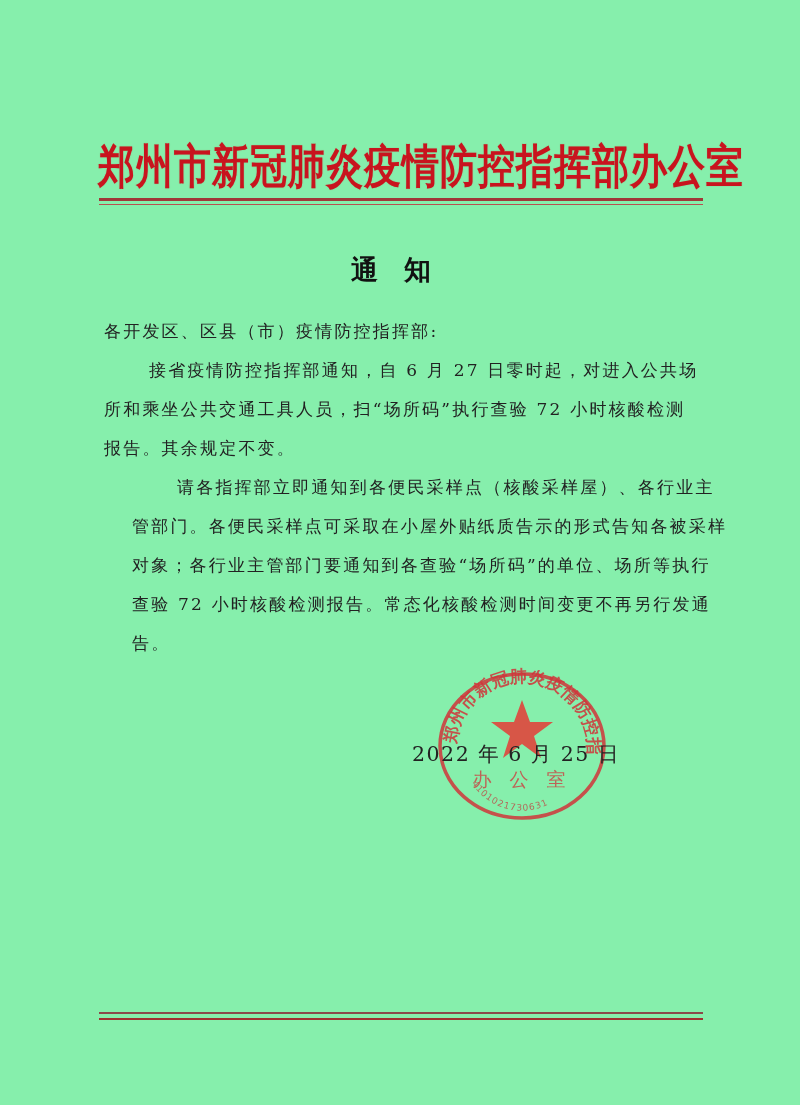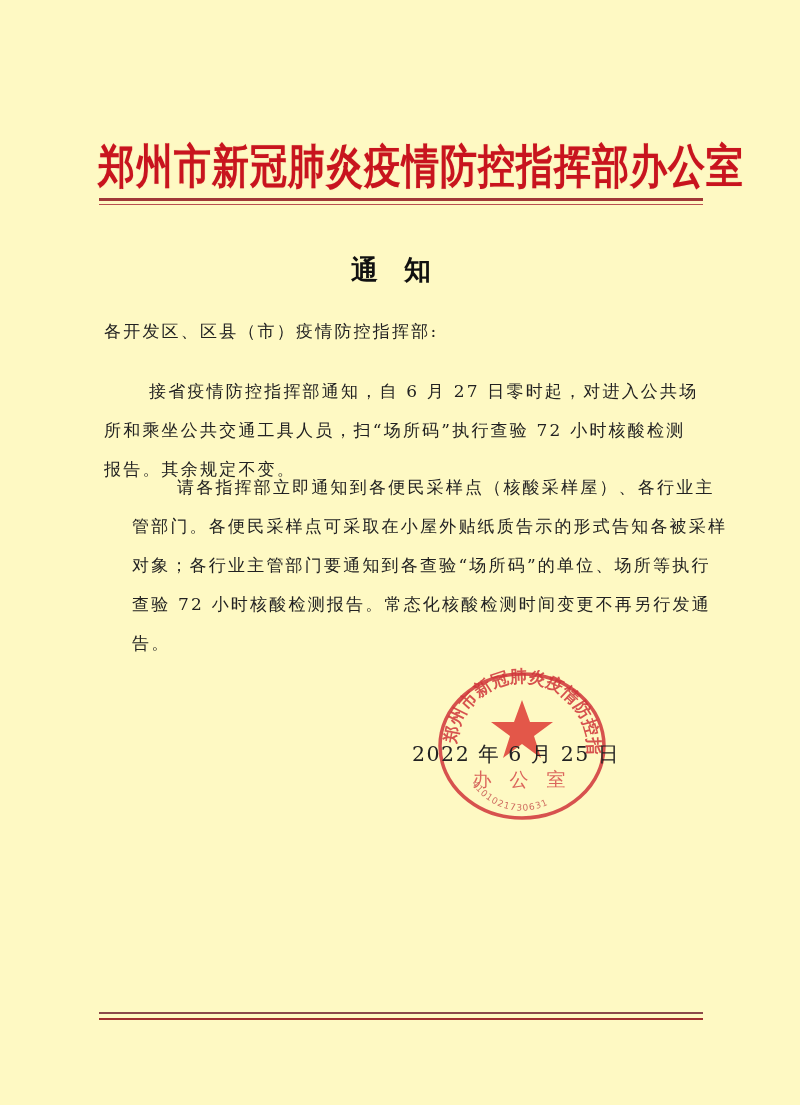--- a/index.html
+++ b/index.html
@@ -12,21 +12,21 @@
       height: 1105px;
       position: relative;
       overflow: hidden;
       font-family: "DejaVu Serif", "Liberation Serif", serif;
       color: #1a1a1a;
     }
     .page {
       position: absolute;
       left: 0; top: 0;
       width: 800px; height: 1105px;
-      background: #fef9c3;
+      background: #86efac;
     }
     .header-title {
       position: absolute;
       left: 98px;
       top: 136px;
       width: 610px;
       text-align: center;
       font-family: "DejaVu Serif", "Liberation Serif", serif;
       font-weight: bold;
       font-size: 37px;
@@ -71,21 +71,21 @@
       width: 596px;
       font-size: 17px;
       line-height: 39px;
       color: #222;
       letter-spacing: 2.2px;
     }
     .salutation {
       top: 312px;
     }
     .para1 {
-      top: 372px;
+      top: 351px;
       text-indent: 45px;
     }
     .para2 {
       top: 468px;
       text-indent: 45px;
       margin-left: 28px;
     }
     .stamp {
       position: absolute;
       left: 434px;

